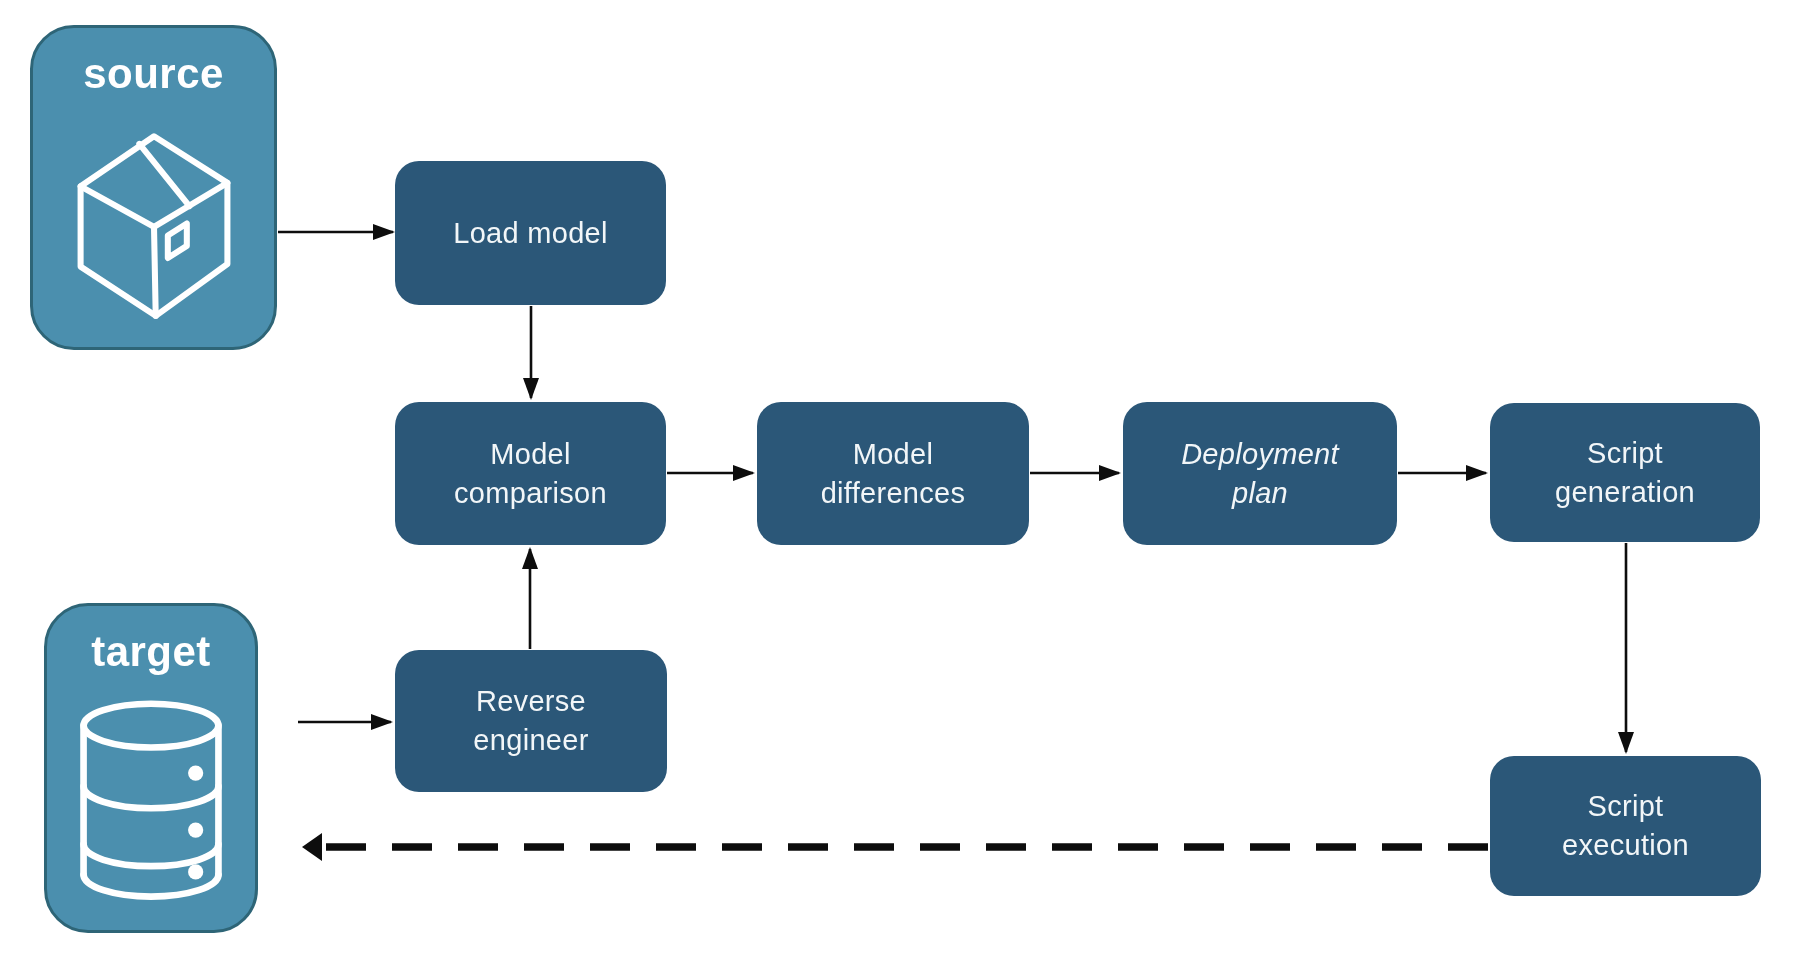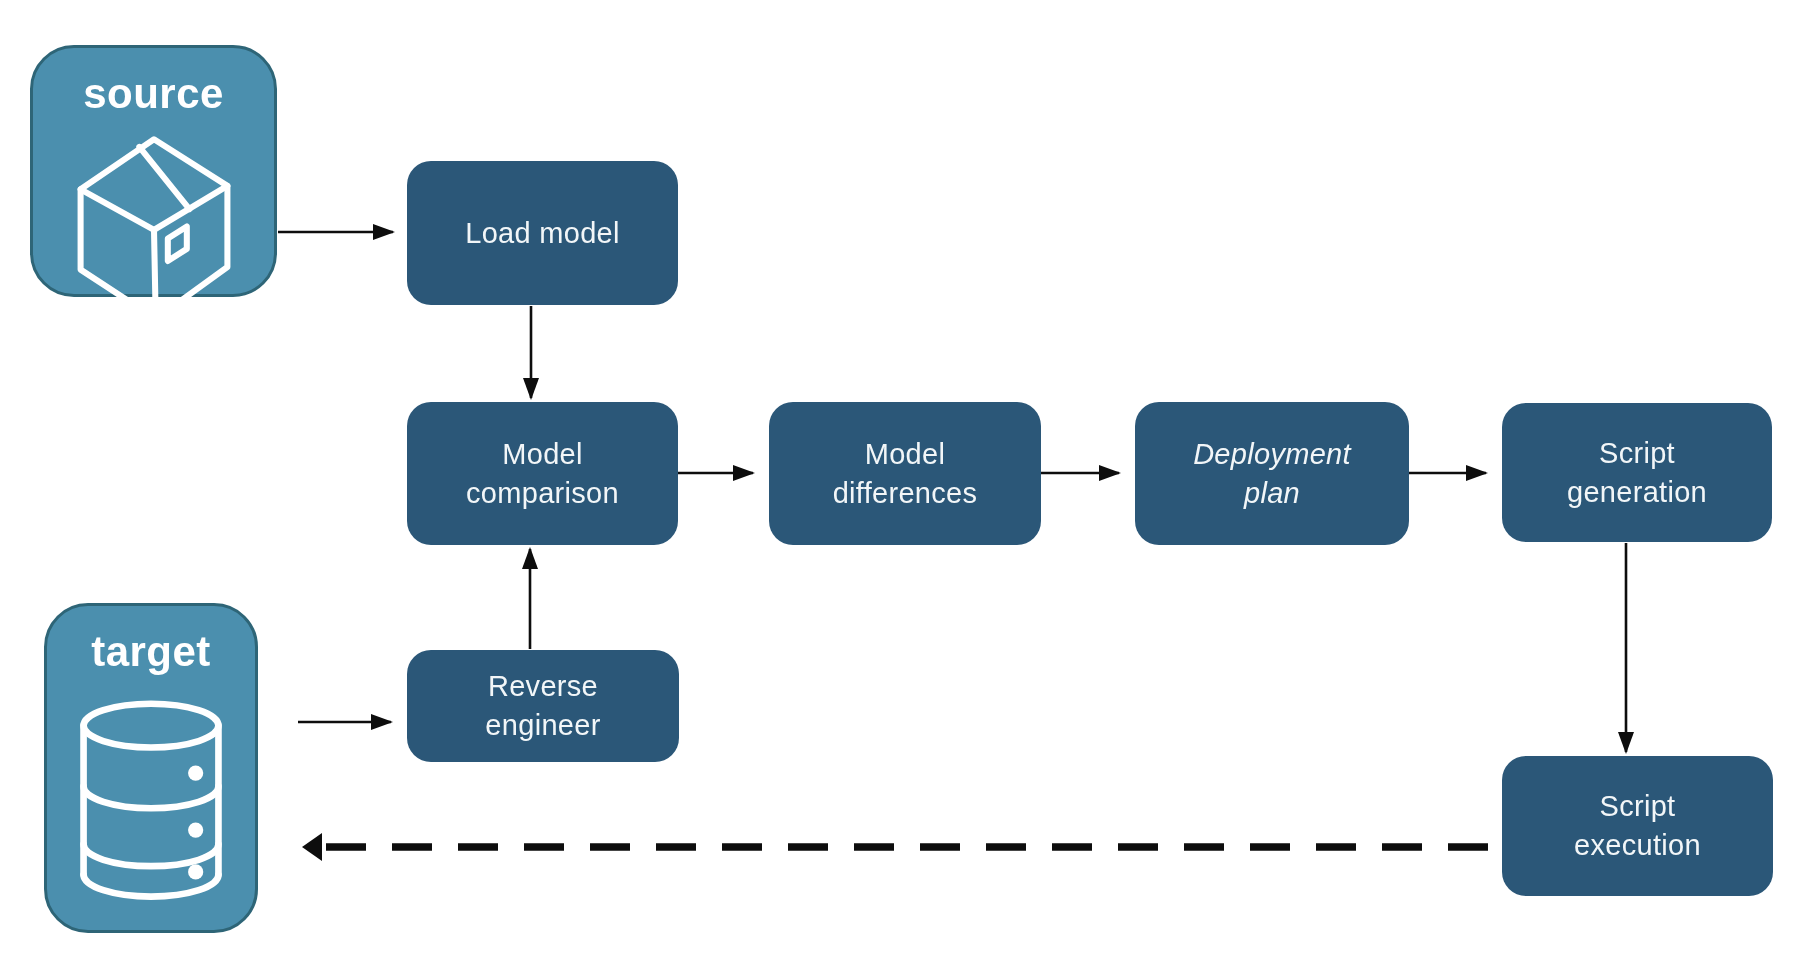--- a/index.html
+++ b/index.html
@@ -46,41 +46,40 @@
     border-radius:24px;
     color:var(--node-text);
     font-size:29px;
     line-height:1.34;
     letter-spacing:.3px;
     display:flex;
     align-items:center;
     justify-content:center;
     text-align:center;
     white-space:pre-line;
-    margin-left:12px;
   }
   .n-load        { left:395px;  top:161px; width:271px; height:144px; }
   .n-comparison  { left:395px;  top:402px; width:271px; height:143px; }
   .n-differences { left:757px;  top:402px; width:272px; height:143px; }
   .n-deployment  { left:1123px; top:402px; width:274px; height:143px;font-style:italic; }
   .n-generation  { left:1490px; top:403px; width:270px; height:139px; }
-  .n-reverse     { left:395px;  top:650px; width:272px; height:112px; }
+  .n-reverse     { left:395px;  top:650px; width:272px; height:142px; }
   .n-execution   { left:1490px; top:756px; width:271px; height:140px; }
 
   .entity{
     position:absolute;
     background:var(--entity-fill);
     border:3px solid var(--entity-border);
     border-radius:44px;
     display:flex;
     flex-direction:column;
     align-items:center;
     padding-top:22px;
   }
-  .entity-source{ left:30px; top:45px;  width:247px; height:252px; }
+  .entity-source{ left:30px; top:25px;  width:247px; height:325px; }
   .entity-target{ left:44px; top:603px; width:214px; height:330px; }
   .entity-label{
     color:var(--entity-text);
     font-size:42px;
     font-weight:700;
     letter-spacing:.5px;
   }
   .entity-icon{
     flex:1;
     display:flex;

